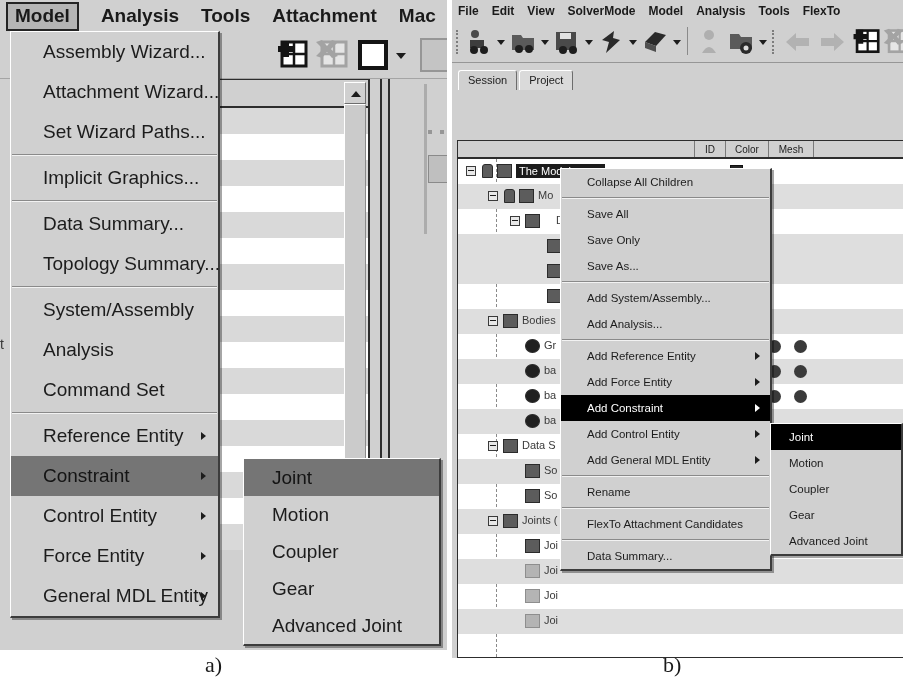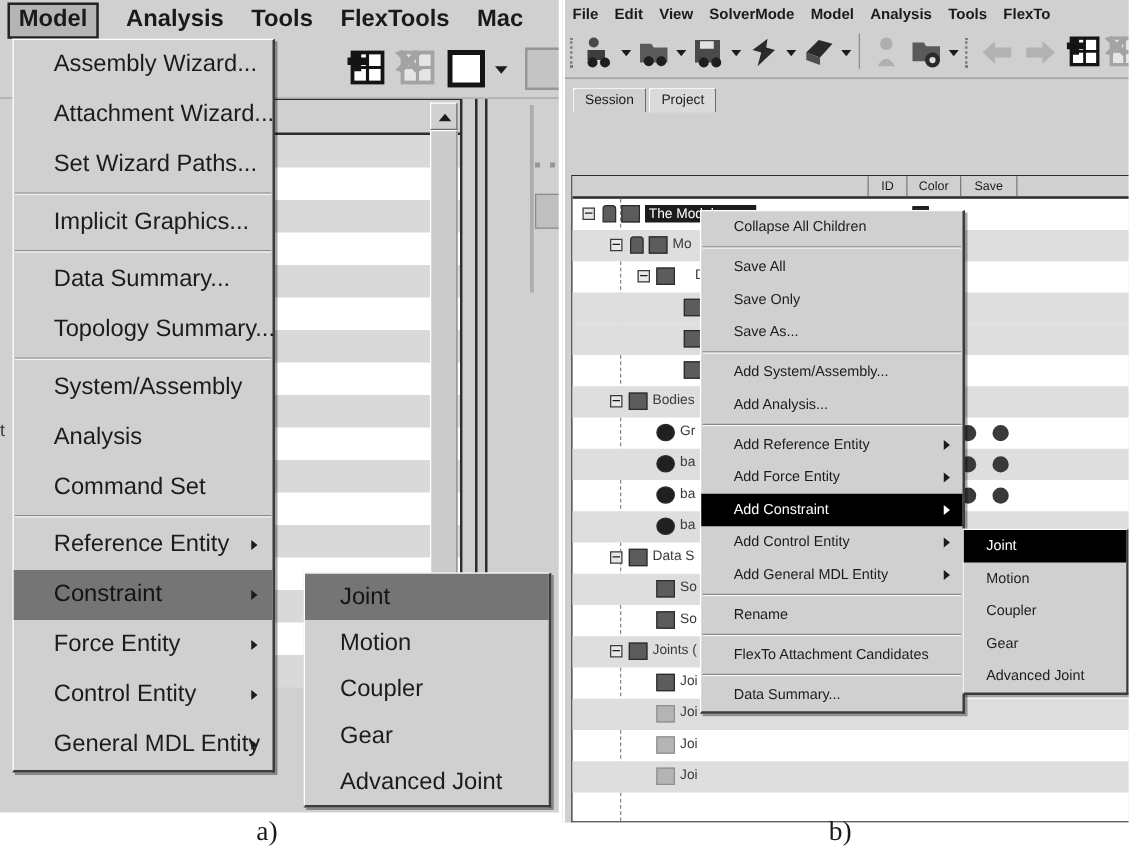--- a/index.html
+++ b/index.html
@@ -279,21 +279,21 @@
       <div style="position:absolute;left:210px;top:0;width:6px;height:470px;background:#cfcbc6;border-left:2px solid #2d2d2d;border-right:2px solid #2d2d2d;"></div>
       <div style="position:absolute;left:232px;top:0;width:28px;height:470px;background:#d4d0c8;"></div>
     </div>
 
     <div style="position:absolute;left:0;top:336px;font-size:14px;color:#3a3a3a;">t</div>
 
     <div class="menubar" id="left-menubar">
       <div id="model-btn" class="menubar-item">Model</div>
       <div class="menubar-item">Analysis</div>
       <div class="menubar-item">Tools</div>
-      <div class="menubar-item">FlexTools</div>
+      <div class="menubar-item">Attachment</div>
       <div class="menubar-item">Mac</div>
     </div>
 
     <div class="toolbar" id="left-toolbar">
 
       <div class="tb-icon" style="left:274px;top:6px;width:34px;height:34px;">
         <svg width="34" height="34" viewBox="0 0 34 34">
           <rect x="8" y="4" width="24" height="24" fill="#fff" stroke="#141414" stroke-width="3"></rect>
           <line x1="20" y1="4" x2="20" y2="28" stroke="#141414" stroke-width="2.5"></line>
           <line x1="8" y1="16" x2="32" y2="16" stroke="#141414" stroke-width="2.5"></line>
@@ -354,25 +354,25 @@
         <div class="menu-sep"></div>
         <div class="menu-item">
           <span>Reference Entity</span>
           <span class="arrow" style="right: 12px; top: calc(50% - 4px);"></span>
         </div>
         <div class="menu-item sel-grey">
           <span>Constraint</span>
           <span class="arrow" style="right: 12px; top: calc(50% - 4px);"></span>
         </div>
         <div class="menu-item">
+          <span>Control Entity</span>
+          <span class="arrow" style="right: 12px; top: calc(50% - 4px);"></span>
+        </div>
+        <div class="menu-item">
           <span>Force Entity</span>
-          <span class="arrow" style="right: 12px; top: calc(50% - 4px);"></span>
-        </div>
-        <div class="menu-item">
-          <span>Control Entity</span>
           <span class="arrow" style="right: 12px; top: calc(50% - 4px);"></span>
         </div>
         <div class="menu-item">
           <span>General MDL Entity</span>
           <span class="arrow" style="right: 12px; top: calc(50% - 4px);"></span>
         </div>
       </div>
 
     <div class="menu" id="left-submenu">
         <div class="menu-item sel-grey">
@@ -508,21 +508,21 @@
       <div class="tab">Session</div>
       <div class="tab active">Project</div>
     </div>
 
 
     <div id="tree-panel">
       <div id="tree-header">
         <div class="hcell" style="width:236px;"></div>
         <div class="hcell" style="width:30px;">ID</div>
         <div class="hcell" style="width:42px;">Color</div>
-        <div class="hcell" style="width:44px;">Save</div>
+        <div class="hcell" style="width:44px;">Mesh</div>
         <div class="hcell" style="flex:1;"></div>
       </div>
       <div class="tree-rows" id="tree-rows">
         <div class="dashline"></div>
       <div class="tree-row">
             <span class="expander" style="left: 8px;"></span>
             <span class="node-ico" style="left: 24px; width: 11px; border-radius: 3px 3px 0px 0px;"></span>
             <span class="node-ico" style="left: 39px;"></span>
             <span class="lbl" style="left: 58px; background: rgb(28, 28, 28); color: rgb(255, 255, 255); padding: 1px 34px 1px 3px;">The Model</span>
             <span class="swatch" style="left: 272px;"></span>

